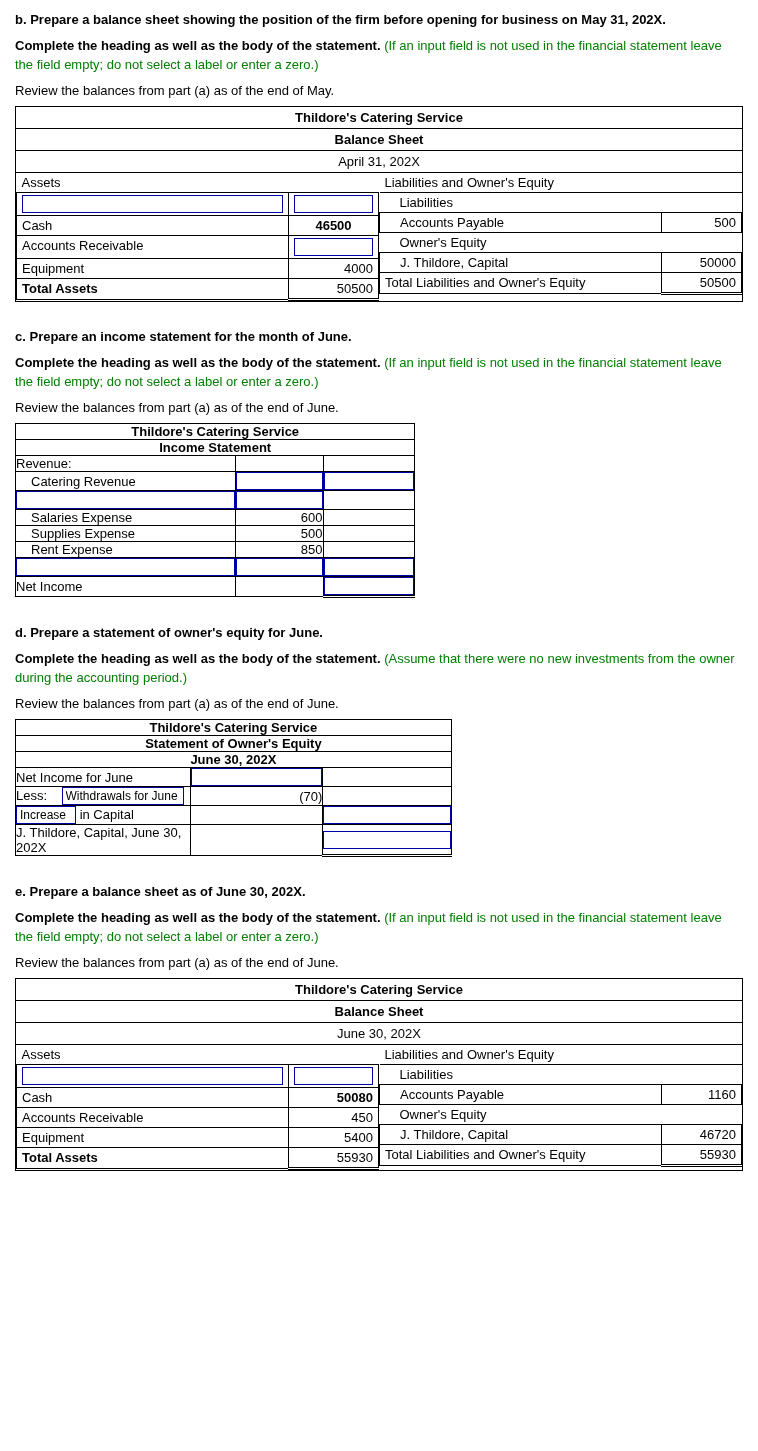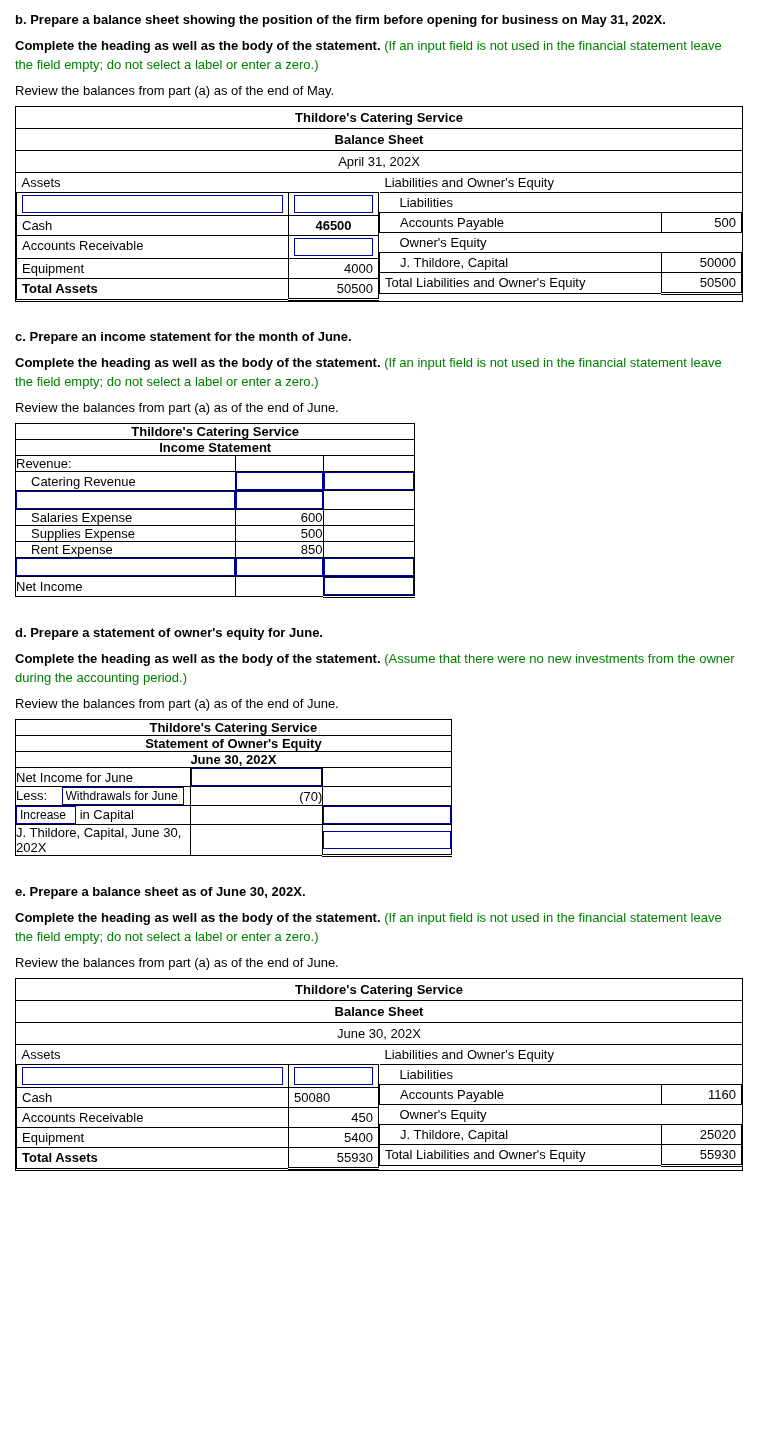--- a/index.html
+++ b/index.html
@@ -315,21 +315,21 @@
               <tr>
           <td style="border:none; border-bottom:1px solid #000;">Assets</td>
           <td style="border:none; border-bottom:1px solid #000; width:90px;"></td>
         </tr>
         <tr>
           <td style="border:1px solid #000;"><input type="text" style="width: 100%;"></td>
           <td style="border:1px solid #000; width:90px;"><input type="text" style="width: 100%;"></td>
         </tr>
         <tr>
           <td style="border:1px solid #000;">Cash</td>
-          <td style="border:1px solid #000; text-align:left; width:90px;">50080</td>
+          <td style="border:1px solid #000; text-align:right; width:90px;font-weight:bold;">50080</td>
         </tr>
         <tr>
           <td style="border:1px solid #000;">Accounts Receivable</td>
           <td style="border:1px solid #000; text-align:right; width:90px;">450</td>
         </tr>
         <tr>
           <td style="border:1px solid #000;">Equipment</td>
           <td style="border:1px solid #000; text-align:right; width:90px;">5400</td>
         </tr>
         <tr>
@@ -350,21 +350,21 @@
         </tr>
         <tr>
           <td style="border:1px solid #000; padding-left:20px;">Accounts Payable</td>
           <td style="border:1px solid #000; text-align:right; width:80px;">1160</td>
         </tr>
         <tr>
           <td colspan="2" style="border:none; border-bottom:1px solid #000; padding-left:20px;">Owner's Equity</td>
         </tr>
         <tr>
           <td style="border:1px solid #000; padding-left:20px;">J. Thildore, Capital</td>
-          <td style="border:1px solid #000; text-align:right; width:80px;">25020</td>
+          <td style="border:1px solid #000; text-align:right; width:80px;">46720</td>
         </tr>
         <tr>
           <td style="border:1px solid #000;">Total Liabilities and Owner's Equity</td>
           <td style="border:1px solid #000; text-align:right; width:80px; border-bottom:3px double #000;">55930</td>
         </tr>
       </tbody>
           </table>
     </td>
   </tr>
 </tbody>

